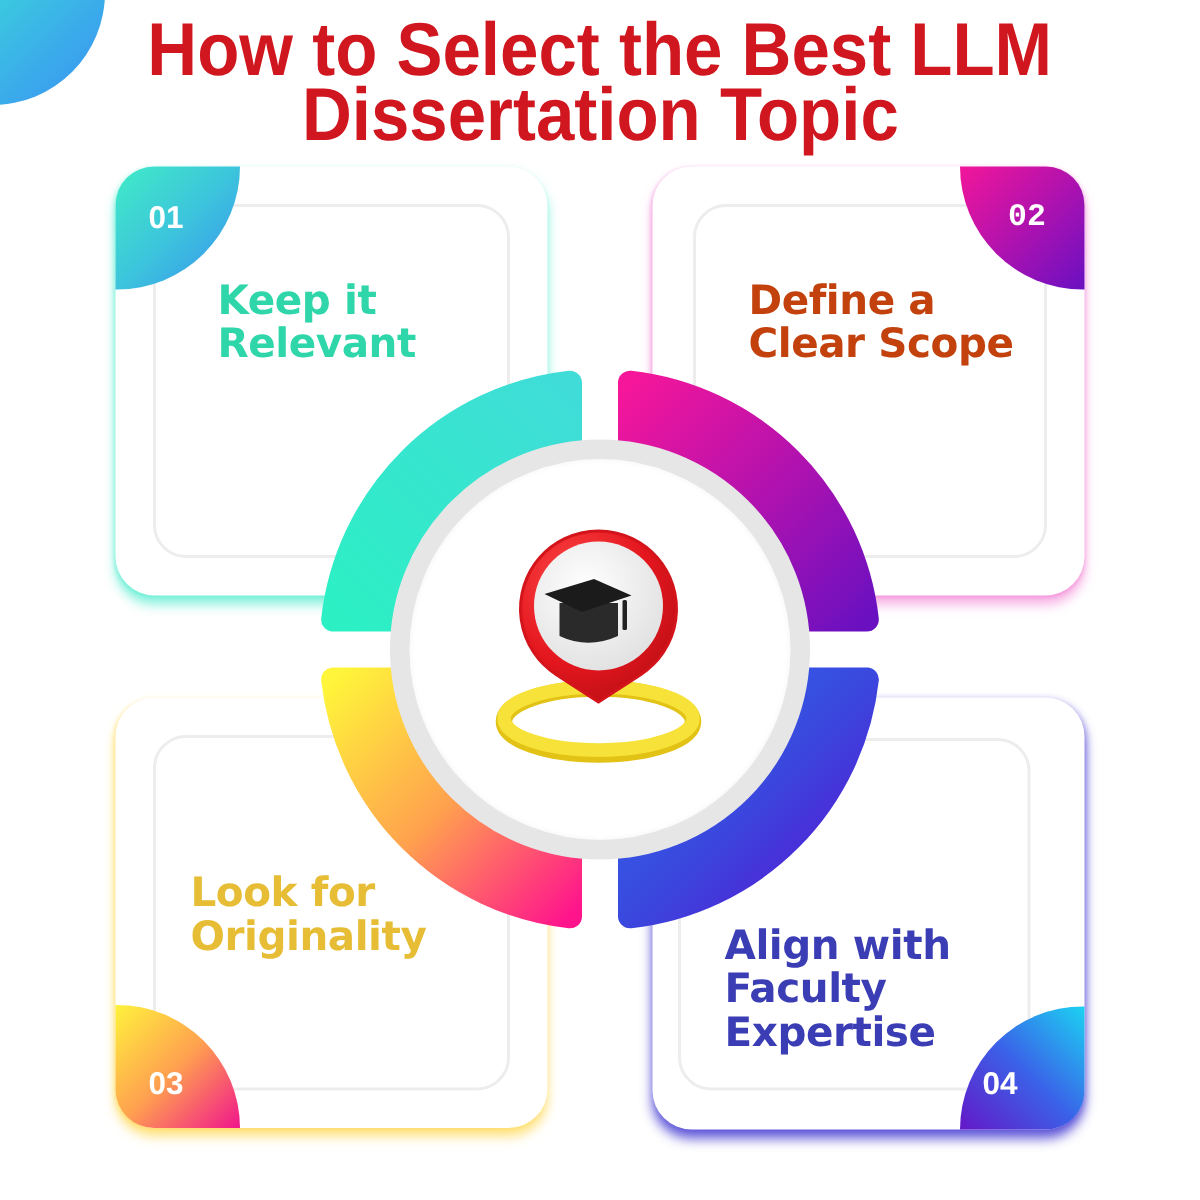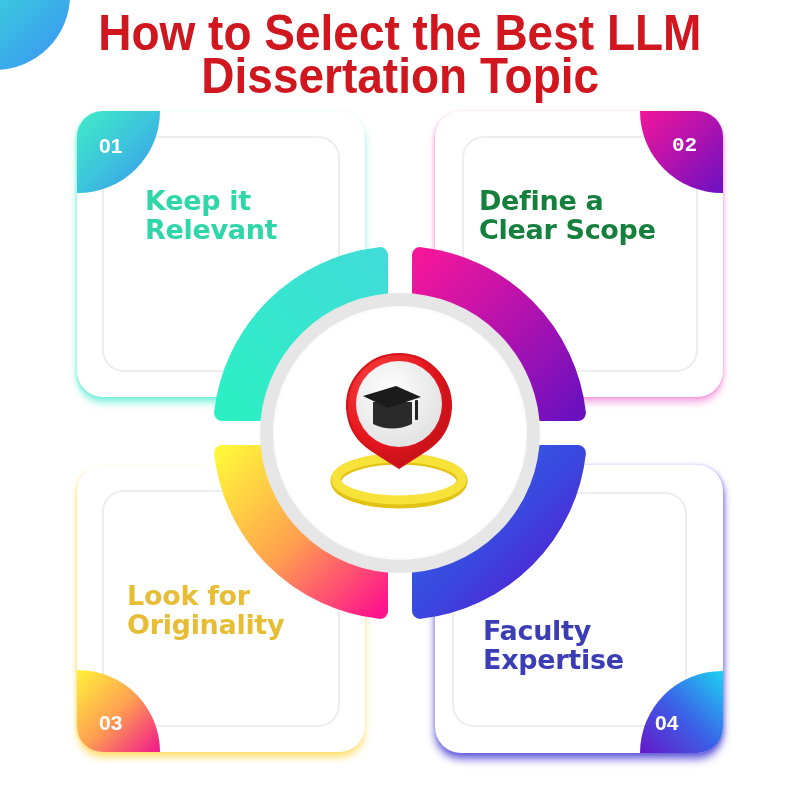--- a/index.html
+++ b/index.html
@@ -60,21 +60,21 @@
   .card-2 .badge-num { left: 237px; top: 22px; font-family: Liberation Mono, monospace; }
   .card-3 .badge-num { left: 22px; top: 245px; }
   .card-4 .badge-num { left: 220px; top: 245px; }
 
   .heading {
     position: absolute; font-family: "DejaVu Sans", sans-serif; font-weight: bold;
     font-size: 27px; line-height: 29px; letter-spacing: -0.3px; white-space: nowrap;
   }
   .heading span { display: block; }
   .card-1 .heading { left: 68px; top: 75px; color: #2ed6a9; }
-  .card-2 .heading { left: 44px; top: 75px; color: #15803d; }
+  .card-2 .heading { left: 64px; top: 75px; color: #c2410c; }
   .card-3 .heading { left: 50px; top: 116px; color: #e6bd35; }
   .card-4 .heading { left: 48px; top: 151px; color: #3b3db5; }
 
   .ring-svg { position: absolute; left: 210px; top: 243px; width: 380px; height: 380px; }
   .center-circle {
     position: absolute; left: 260px; top: 293px; width: 280px; height: 280px;
     border-radius: 50%; background: #ffffff; border: 13px solid #e6e6e6; box-sizing: border-box;
     box-shadow: inset 0 0 4px rgba(0,0,0,0.05);
   }
   .center-icon { position: absolute; left: 320px; top: 340px; width: 160px; height: 170px; }
@@ -117,20 +117,21 @@
     <span>Look for</span>
     <span>Originality</span>
   </div>
 </div>
 
 <div class="card card-4">
   <div class="inner-box"></div>
   <div class="badge"></div>
   <div class="badge-num">04</div>
   <div class="heading">
+    <span>Align with</span>
     <span>Faculty</span>
     <span>Expertise</span>
   </div>
 </div>
 
 <svg class="ring-svg" viewBox="0 0 380 380">
   <defs>
     <linearGradient id="gTL" x1="0" y1="1" x2="1" y2="0">
       <stop offset="0" stop-color="#2cf0c4"></stop>
       <stop offset="1" stop-color="#40dcd8"></stop>

